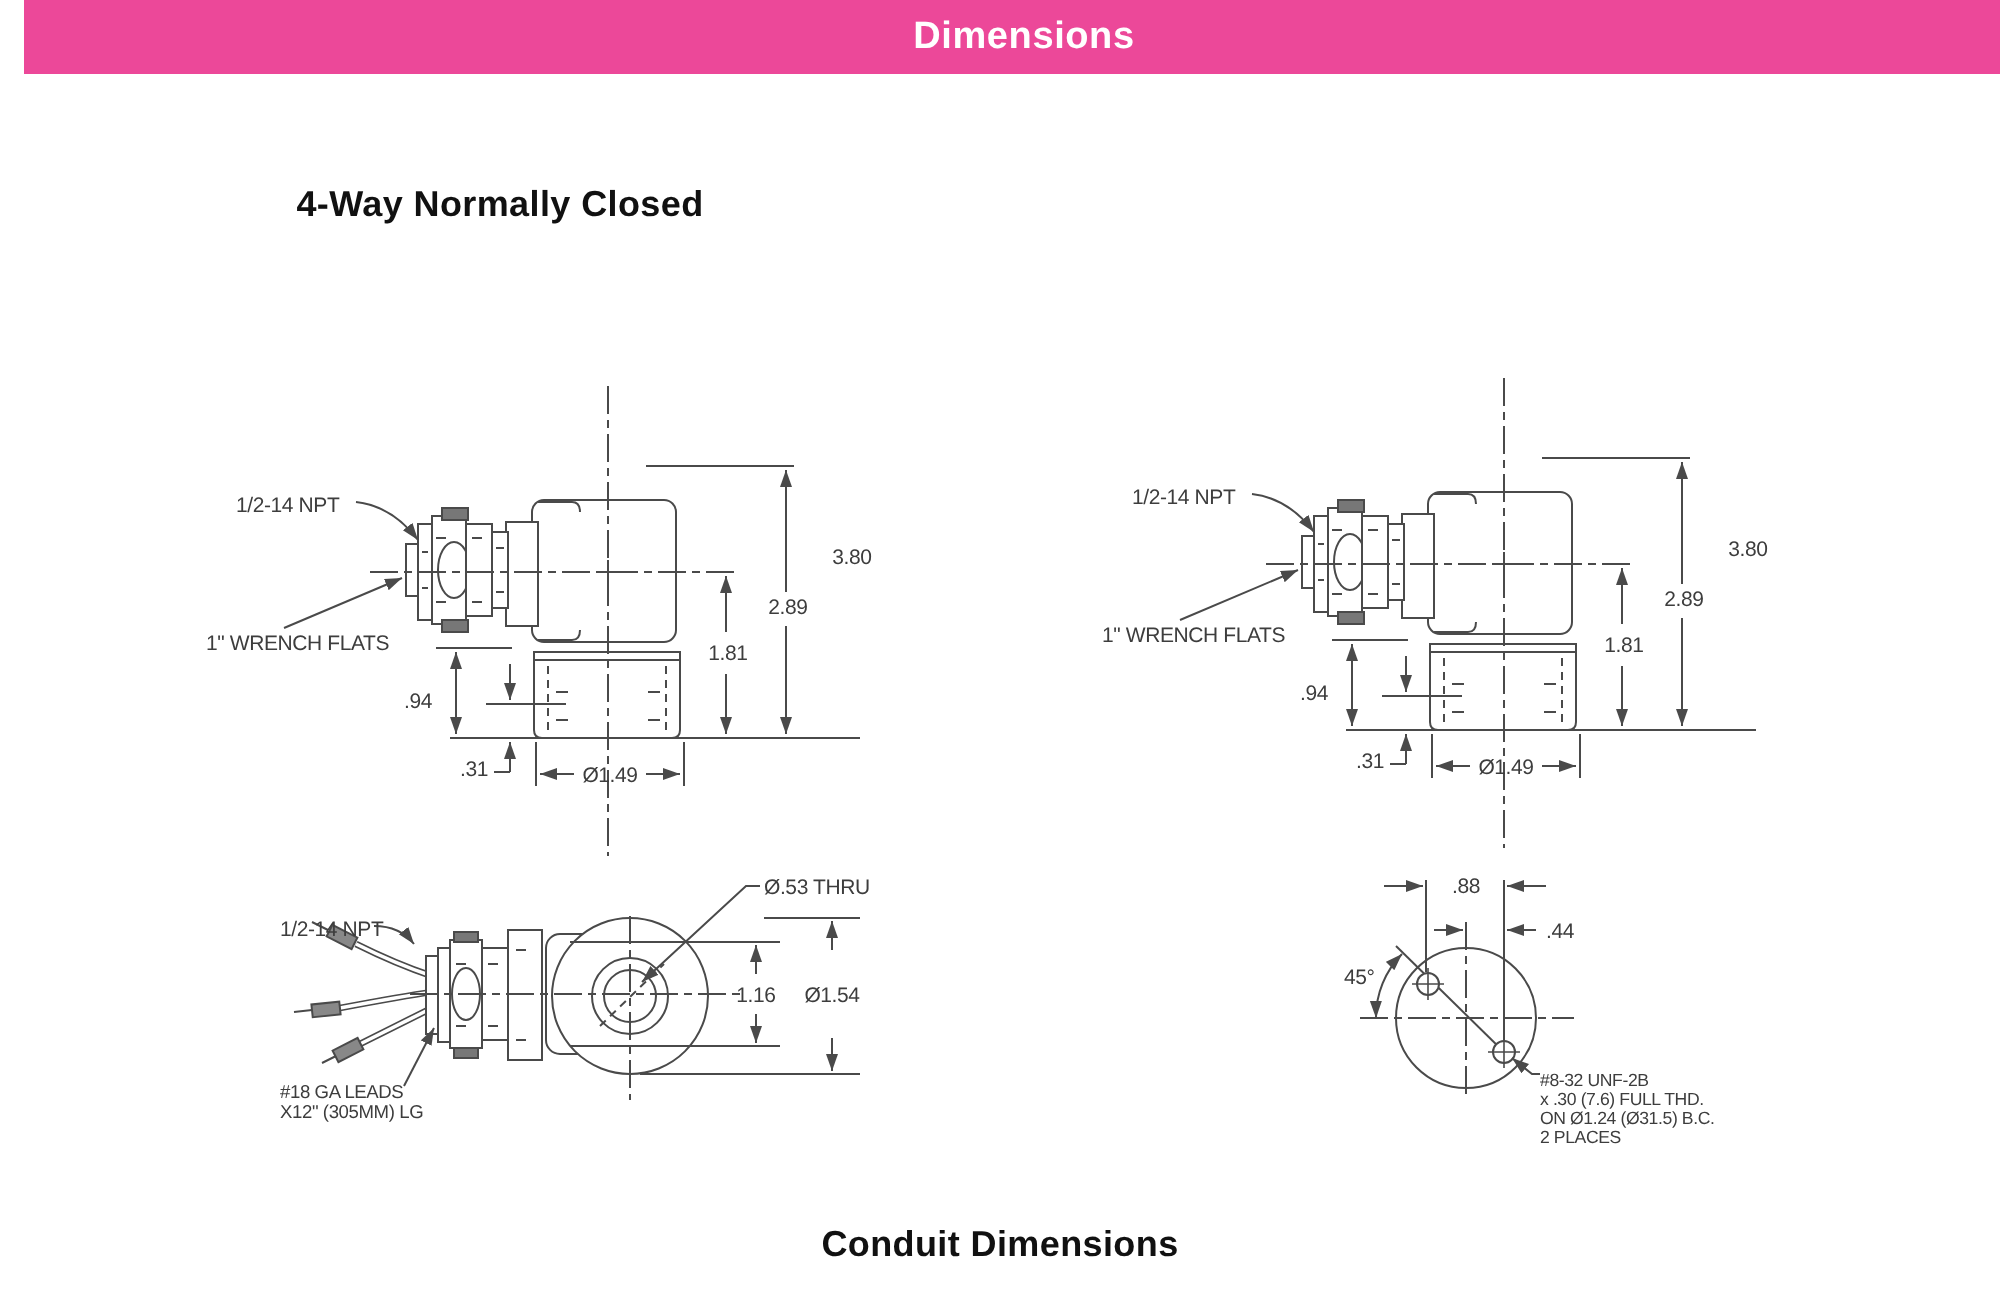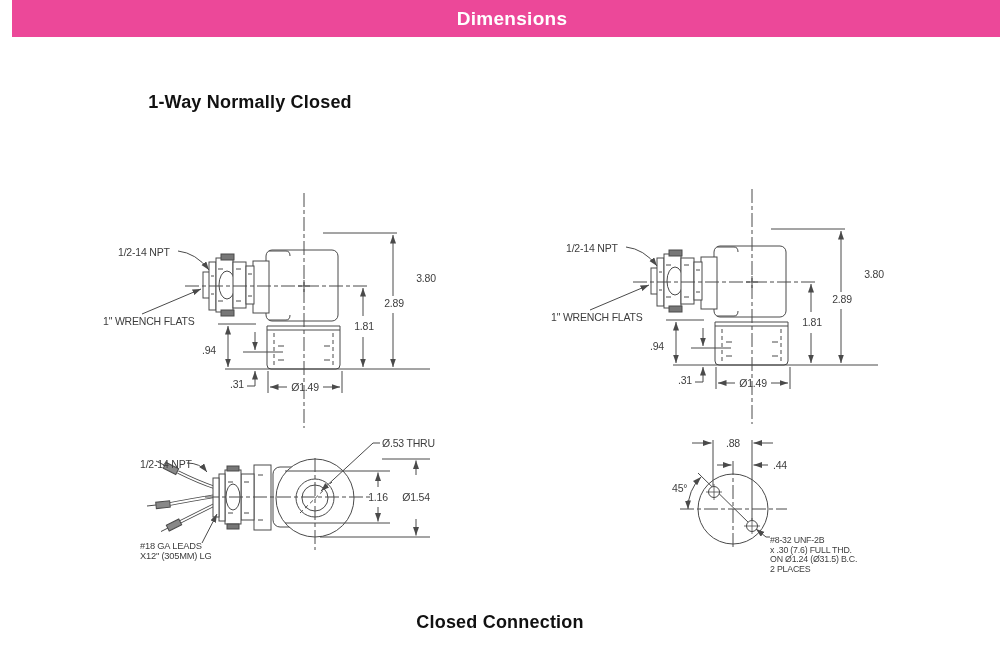--- a/index.html
+++ b/index.html
@@ -22,21 +22,21 @@
 </style>
 </head>
 <body>
 
 <div id="page">
 
   <div class="header">
     <span class="header-title">Dimensions</span>
   </div>
 
-  <div class="section-title left-title">1-Way Normally Closed</div>
+  <div class="section-title left-title">4-Way Normally Closed</div>
 
   <svg id="sv-left" class="drawing" width="360" height="260" viewBox="0 0 360 260">
     <defs>
       <marker id="ah" markerWidth="10" markerHeight="8" refX="8.5" refY="3" orient="auto" markerUnits="userSpaceOnUse">
         <path d="M0,0 L8.5,3 L0,6 Z" fill="#4a4a4a"></path>
       </marker>
       <marker id="ahr" markerWidth="10" markerHeight="8" refX="8.5" refY="3" orient="auto-start-reverse" markerUnits="userSpaceOnUse">
         <path d="M0,0 L8.5,3 L0,6 Z" fill="#4a4a4a"></path>
       </marker>
     </defs>
@@ -266,15 +266,15 @@
         <text x="133" y="44">.44</text>
         <text x="32" y="67">45°</text>
         <text x="130" y="118" class="note">#8-32 UNF-2B</text>
         <text x="130" y="127.5" class="note">x .30 (7.6) FULL THD.</text>
         <text x="130" y="137" class="note">ON Ø1.24 (Ø31.5) B.C.</text>
         <text x="130" y="146.5" class="note">2 PLACES</text>
       </g>
     </g>
   </svg>
 
-  <div class="caption">Closed Connection</div>
+  <div class="caption">Conduit Dimensions</div>
 
 </div>
 
 </body></html>

